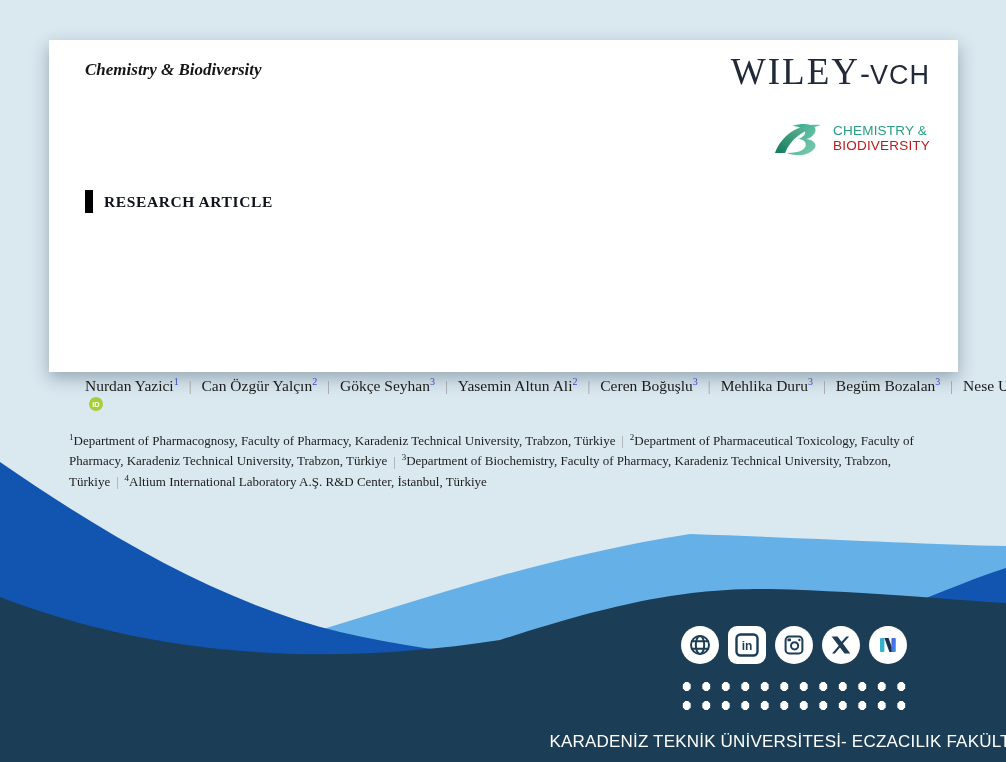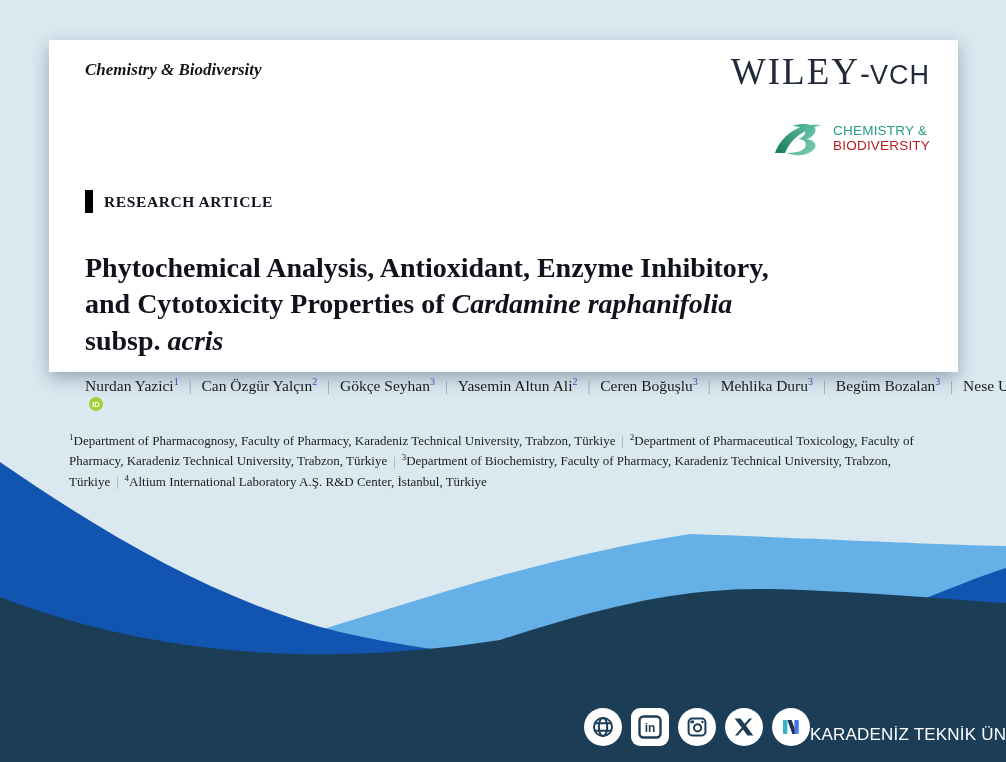--- a/index.html
+++ b/index.html
@@ -53,21 +53,21 @@
     font-size:13px;color:#1c1c1c;line-height:1.55;
   }
   .affiliations sup{font-size:9px;color:#1c1c1c;}
   .affil-pipe{color:#999;padding:0 6px;font-size:12px;}
 
   .orcid{vertical-align:super;margin-left:4px;}
 
   
   .footer{
     position:absolute;right:2px;bottom:10px;width:420px;
-    display:flex;flex-direction:row;align-items:center;
+    display:flex;flex-direction:column;align-items:center;
   }
   .icons-row{display:flex;align-items:center;gap:9px;}
   .icon-circle{
     width:38px;height:38px;border-radius:50%;background:#fff;
     display:flex;align-items:center;justify-content:center;
   }
   .icon-square{
     width:38px;height:38px;border-radius:9px;background:#fff;
     display:flex;align-items:center;justify-content:center;
   }
@@ -117,25 +117,20 @@
       <div class="cb-line1">CHEMISTRY &amp;</div>
       <div class="cb-line2">BIODIVERSITY</div>
     </div>
   </div>
 
   <div class="section-label">
     <span class="section-bar"></span>
     <span class="section-text">RESEARCH ARTICLE</span>
   </div>
 
-  <div class="title">
-    <div>Phytochemical Analysis, Antioxidant, Enzyme Inhibitory,</div>
-    <div><span>and Cytotoxicity Properties of </span><span class="it">Cardamine raphanifolia</span></div>
-    <div><span>subsp. </span><span class="it">acris</span></div>
-  </div>
 
   <div class="authors">
     <span class="author"><span>Nurdan Yazici</span><sup>1</sup></span><span class="pipe">|</span><span class="author"><span>Can Özgür Yalçın</span><sup>2</sup></span><span class="pipe">|</span><span class="author"><span>Gökçe Seyhan</span><sup>3</sup></span><span class="pipe">|</span><span class="author"><span>Yasemin Altun Ali</span><sup>2</sup></span><span class="pipe">|</span><span class="author"><span>Ceren Boğuşlu</span><sup>3</sup></span><span class="pipe">|</span><span class="author"><span>Mehlika Duru</span><sup>3</sup></span><span class="pipe">|</span><span class="author"><span>Begüm Bozalan</span><sup>3</sup></span><span class="pipe">|</span><span class="author"><span>Nese Ular Çağatay</span></span><svg class="orcid" width="14" height="14" viewBox="0 0 14 14">
         <circle cx="7" cy="7" r="7" fill="#a6ce39"></circle>
         <text x="7" y="9.8" font-family="Liberation Sans, sans-serif" font-size="7.5" font-weight="bold" fill="#ffffff" text-anchor="middle">iD</text>
       </svg>
   </div>
 
   <div class="affiliations">
     <sup>1</sup><span>Department of Pharmacognosy, Faculty of Pharmacy, Karadeniz Technical University, Trabzon, Türkiye</span><span class="affil-pipe">|</span><sup>2</sup><span>Department of Pharmaceutical Toxicology, Faculty of Pharmacy, Karadeniz Technical University, Trabzon, Türkiye</span><span class="affil-pipe">|</span><sup>3</sup><span>Department of Biochemistry, Faculty of Pharmacy, Karadeniz Technical University, Trabzon, Türkiye</span><span class="affil-pipe">|</span><sup>4</sup><span>Altium International Laboratory A.Ş. R&amp;D Center, İstanbul, Türkiye</span>

